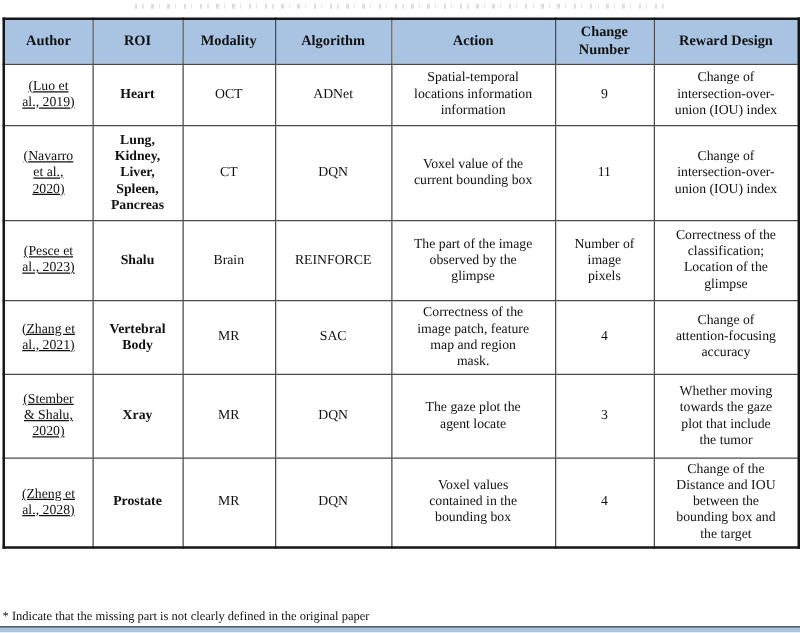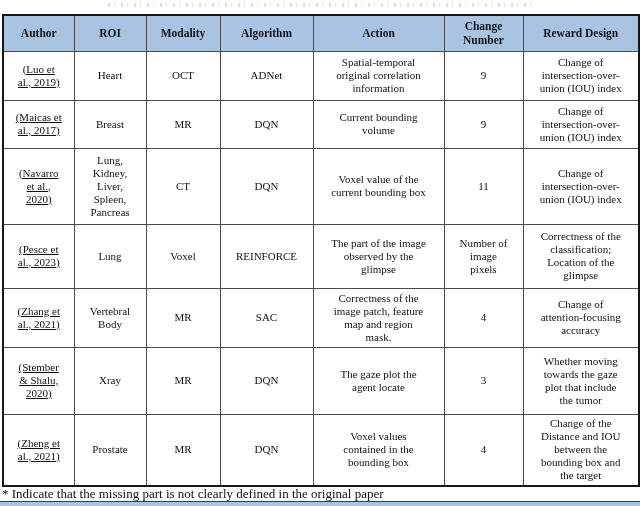--- a/index.html
+++ b/index.html
@@ -38,34 +38,34 @@
     overflow: hidden;
   }
   table.summary { border: 2px solid #161616; }
   table.summary thead th {
     background: #a9c4e2;
     font-weight: bold;
     font-size: 11.5px;
     line-height: 14px;
   }
   td.c-author { padding: 1px 6px; text-decoration: underline; }
-  td.c-roi    { padding: 1px 8px; }
+  td.c-roi    { padding: 1px 8px; font-weight: bold; }
 
   tr.rh-head { height: 36px; }
   tr.rh-1 { height: 49px; }
   tr.rh-2 { height: 48px; }
   tr.rh-3 { height: 76px; }
   tr.rh-4 { height: 64px; }
   tr.rh-5 { height: 59px; }
   tr.rh-6 { height: 67px; padding-left: 42px; }
   tr.rh-7 { height: 72px; }
 
   .footnote {
     position: absolute; left: 2px; top: 487px;
-    font-size: 13px; line-height: 14px; color: #111;
+    font-size: 10px; line-height: 14px; color: #111;
     white-space: nowrap;
   }
   .next-table-edge {
     position: absolute; left: 0; bottom: 0; width: 640px; height: 5px;
     background: #a9c4e2;
     border-top: 1px solid #3d3d3d;
   }
 </style>
 </head>
 <body>
@@ -97,35 +97,22 @@
       </tr>
     </thead>
     <tbody>
       <tr class="rh-1">
         <td class="c-author">(Luo et
 al., 2019)</td>
         <td class="c-roi">Heart</td>
         <td>OCT</td>
         <td>ADNet</td>
         <td>Spatial-temporal
-original correlation
+locations information
 information</td>
-        <td>9</td>
-        <td>Change of
-intersection-over-
-union (IOU) index</td>
-      </tr>
-      <tr class="rh-2">
-        <td class="c-author">(Maicas et
-al., 2017)</td>
-        <td class="c-roi">Breast</td>
-        <td>MR</td>
-        <td>DQN</td>
-        <td>Current bounding
-volume</td>
         <td>9</td>
         <td>Change of
 intersection-over-
 union (IOU) index</td>
       </tr>
       <tr class="rh-3">
         <td class="c-author">(Navarro
 et al.,
 2020)</td>
         <td class="c-roi">Lung,
@@ -138,22 +125,22 @@
         <td>Voxel value of the
 current bounding box</td>
         <td>11</td>
         <td>Change of
 intersection-over-
 union (IOU) index</td>
       </tr>
       <tr class="rh-4">
         <td class="c-author">(Pesce et
 al., 2023)</td>
-        <td class="c-roi">Lung</td>
-        <td>Voxel</td>
+        <td class="c-roi">Shalu</td>
+        <td>Brain</td>
         <td>REINFORCE</td>
         <td>The part of the image
 observed by the
 glimpse</td>
         <td>Number of
 image
 pixels</td>
         <td>Correctness of the
 classification;
 Location of the
@@ -185,21 +172,21 @@
         <td>The gaze plot the
 agent locate</td>
         <td>3</td>
         <td>Whether moving
 towards the gaze
 plot that include
 the tumor</td>
       </tr>
       <tr class="rh-7">
         <td class="c-author">(Zheng et
-al., 2021)</td>
+al., 2028)</td>
         <td class="c-roi">Prostate</td>
         <td>MR</td>
         <td>DQN</td>
         <td>Voxel values
 contained in the
 bounding box</td>
         <td>4</td>
         <td>Change of the
 Distance and IOU
 between the

